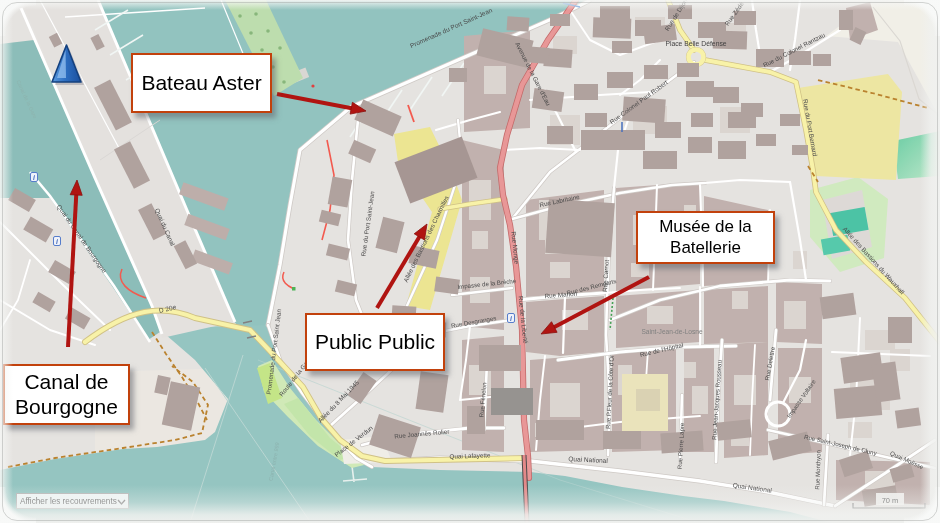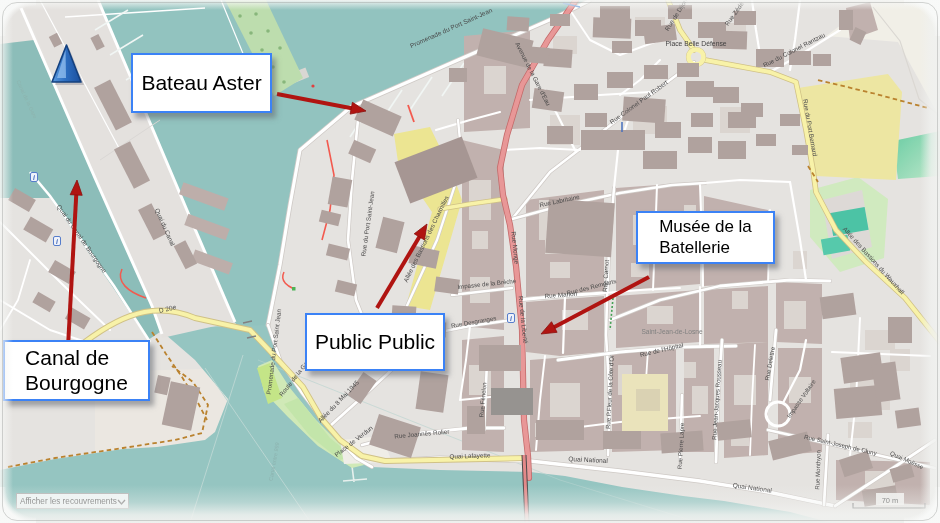--- a/index.html
+++ b/index.html
@@ -1,16 +1,16 @@
 <!DOCTYPE html>
 <html><head><meta charset="utf-8">
 <style>
 html,body{margin:0;padding:0;background:#fff}
 #wrap{position:relative;width:940px;height:523px;overflow:hidden;background:#f1f2f0;font-family:"Liberation Sans",sans-serif}
-.box{position:absolute;box-sizing:border-box;background:#fff;border:2px solid #3b82f6;box-shadow:4px 5px 5px rgba(100,104,112,.55);color:#000;display:flex;align-items:center;justify-content:center;line-height:1.18;white-space:nowrap}
+.box{position:absolute;box-sizing:border-box;background:#fff;border:2px solid #c2410c;box-shadow:4px 5px 5px rgba(100,104,112,.55);color:#000;text-align:center;display:flex;align-items:center;justify-content:center;line-height:1.18;white-space:nowrap}
 .fade{position:absolute;pointer-events:none}
 #dd{position:absolute;left:16px;top:493px;width:113px;height:16px;box-sizing:border-box;background:rgba(252,252,252,.88);border:1px solid #b5b5b5;color:#666;font-size:8.2px;display:flex;align-items:center;justify-content:space-between;padding:0 2px 0 3px;white-space:nowrap}
 
 </style></head><body>
 <div id="wrap">
 <svg width="940" height="523" viewBox="0 0 940 523">
       <rect width="940" height="523" fill="#e4e1de"></rect>
       <path d="M826,36 L872,2 L940,0 L940,118 L898,42 Z" fill="#f0eee6"></path>
       <path d="M873,7 L900,41 L919,99 L940,116" stroke="#d8d5cf" stroke-width="1.2" fill="none"></path>
       <path d="M95,372 L235,368 L235,430 L215,433 L205,441 L155,448 L95,462 Z" fill="#eae6df"></path>
@@ -385,21 +385,21 @@
       <path d="M68.0,347.0 L76.4,192.0" stroke="#b01411" stroke-width="4.0" fill="none"></path>
       <path d="M77.0,180.0 L82.2,195.3 L70.2,194.7 Z" fill="#b01411" stroke="#8c0e0b" stroke-width="0.8"></path>
       <path d="M377.0,308.0 L420.9,234.3" stroke="#b01411" stroke-width="4.0" fill="none"></path>
       <path d="M427.0,224.0 L424.5,240.0 L414.2,233.8 Z" fill="#b01411" stroke="#8c0e0b" stroke-width="0.8"></path>
       <path d="M649.0,277.0 L551.6,328.4" stroke="#b01411" stroke-width="4.0" fill="none"></path>
       <path d="M541.0,334.0 L551.5,321.7 L557.1,332.3 Z" fill="#b01411" stroke="#8c0e0b" stroke-width="0.8"></path>
     </svg>
 <div class="box" style="left:131px;top:53px;width:141px;height:60px;font-size:21px">Bateau Aster</div>
 <div class="box" style="left:636px;top:211px;width:139px;height:53px;font-size:17px;white-space:normal">Musée de la<br>Batellerie</div>
 <div class="box" style="left:305px;top:313px;width:140px;height:58px;font-size:21px">Public Public</div>
-<div class="box" style="left:3px;top:340px;width:147px;height:61px;font-size:21px;white-space:normal">Canal de<br>Bourgogne</div>
+<div class="box" style="left:3px;top:364px;width:127px;height:61px;font-size:21px;white-space:normal">Canal de<br>Bourgogne</div>
 <div id="dd">
       <span>Afficher les recouvrements</span>
       <svg width="9" height="9">
         <path d="M1,3 L4.5,7 L8,3" stroke="#888" stroke-width="1.3" fill="none"></path>
       </svg>
     </div>
 <div class="fade" style="left:0;top:0;width:940px;height:10px;background:linear-gradient(180deg,rgba(245,246,244,.95),rgba(245,246,244,0))"></div>
 <div class="fade" style="left:0;bottom:0;width:940px;height:38px;background:linear-gradient(180deg,rgba(241,242,240,0) 0%,rgba(241,242,240,.35) 45%,rgba(241,242,240,.85) 78%,#eff0ee 100%)"></div>
 <div class="fade" style="left:0;top:0;width:13px;height:523px;background:linear-gradient(90deg,rgba(245,246,244,.92),rgba(245,246,244,0))"></div>
 <div class="fade" style="right:0;top:0;width:20px;height:523px;background:linear-gradient(270deg,#f0f1ef 0%,rgba(240,241,239,.8) 45%,rgba(240,241,239,0) 100%)"></div>

